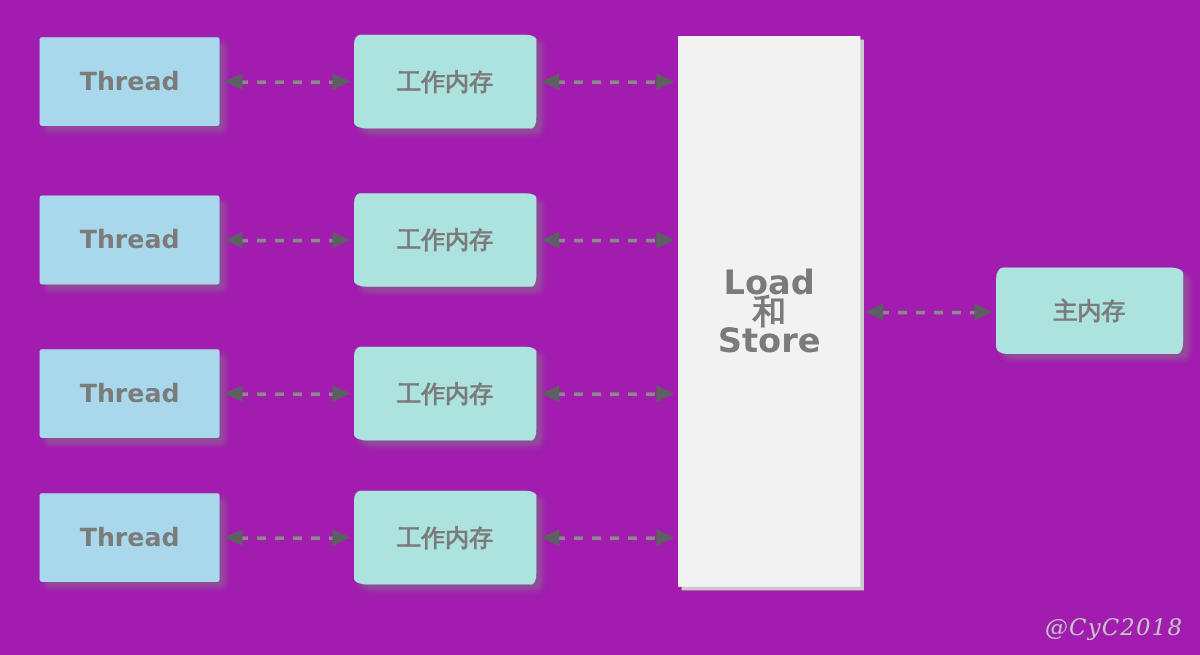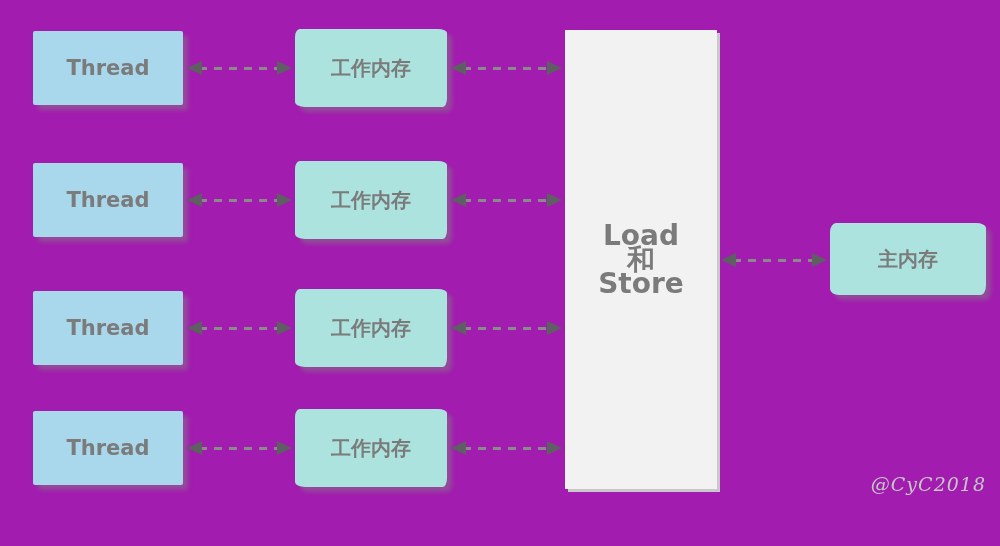--- a/index.html
+++ b/index.html
@@ -73,21 +73,21 @@
     flex: 1;
     height: 3px;
     margin: 0 -3px;
     background: repeating-linear-gradient(90deg, #8a8a8a 0 8px, transparent 8px 15px);
   }
   .head { width: 0; height: 0; z-index: 1; }
   .head-left  { border-top: 7px solid transparent; border-bottom: 7px solid transparent; border-right: 15px solid #5e5f62; }
   .head-right { border-top: 7px solid transparent; border-bottom: 7px solid transparent; border-left: 15px solid #5e5f62; }
   .watermark {
     position: absolute;
-    right: 14px; top: 473px;
+    right: 14px; top: 512px;
     font-family: "DejaVu Serif", "Liberation Serif", serif;
     font-style: italic;
     font-size: 19px;
     letter-spacing: 1px;
     color: #c6c6c6;
   }
 </style>
 </head>
 <body>
 

